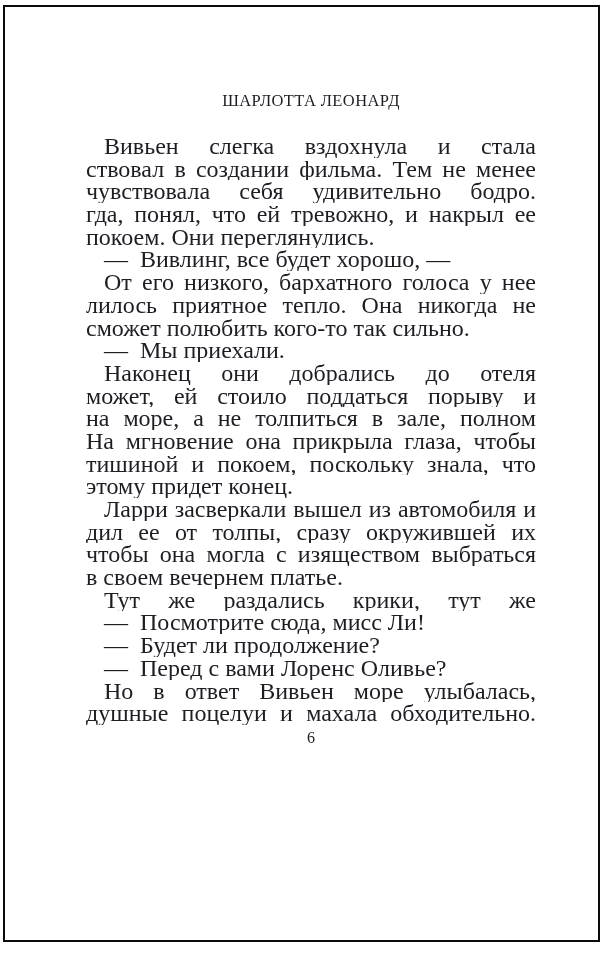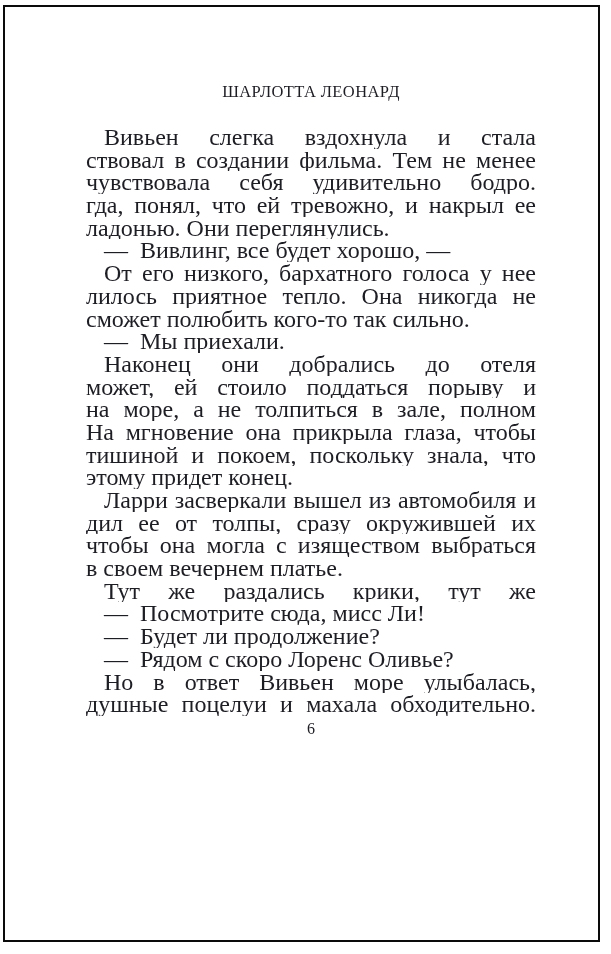--- a/index.html
+++ b/index.html
@@ -18,21 +18,21 @@
     top: 5px;
     width: 597px;
     height: 937px;
     border: 2px solid #0a0a0a;
     box-sizing: border-box;
     pointer-events: none;
   }
   .column {
     position: absolute;
     left: 86px;
-    top: 0;
+    top: 9px;
     width: 450px;
   }
   .running-header {
     margin-top: 82px;
     font-size: 16.5px;
     line-height: 20px;
     text-align: center;
     letter-spacing: 0.4px;
     white-space: nowrap;
   }
@@ -67,21 +67,21 @@
 <div class="page">
   <div class="frame"></div>
   <div class="column">
     <div class="running-header">ШАРЛОТТА ЛЕОНАРД</div>
     <div class="body">
         <div class="para">
           <div class="line first just">Вивьен слегка вздохнула и стала вспоминать обо</div>
           <div class="line just">ствовал в создании фильма. Тем не менее сейчас она</div>
           <div class="line just">чувствовала себя удивительно бодро. Ладони вспотели,</div>
           <div class="line just">гда, понял, что ей тревожно, и накрыл ее руку теплой</div>
-          <div class="line">ладонью. Они переглянулись.</div>
+          <div class="line">покоем. Они переглянулись.</div>
         </div>
         <div class="para">
           <div class="line first">— Вивлинг, все будет хорошо, — прошептал ей Ларри.</div>
         </div>
         <div class="para">
           <div class="line first just">От его низкого, бархатного голоса у нее внутри раз-</div>
           <div class="line just">лилось приятное тепло. Она никогда не думала, что</div>
           <div class="line">сможет полюбить кого-то так сильно.</div>
         </div>
         <div class="para">
@@ -104,21 +104,21 @@
         <div class="para">
           <div class="line first just">Тут же раздались крики, тут же засверкали вспышки</div>
         </div>
         <div class="para">
           <div class="line first">— Посмотрите сюда, мисс Ли!</div>
         </div>
         <div class="para">
           <div class="line first">— Будет ли продолжение?</div>
         </div>
         <div class="para">
-          <div class="line first">— Рядом с скоро Лоренс Оливье?</div>
+          <div class="line first">— Перед с вами Лоренс Оливье?</div>
         </div>
         <div class="para">
           <div class="line first just">Но в ответ Вивьен море улыбалась, раздавала воз-</div>
           <div class="line just">душные поцелуи и махала обходительно. Перед ней</div>
         </div>
       </div>
     <div class="page-number">6</div>
   </div>
 </div>
 

